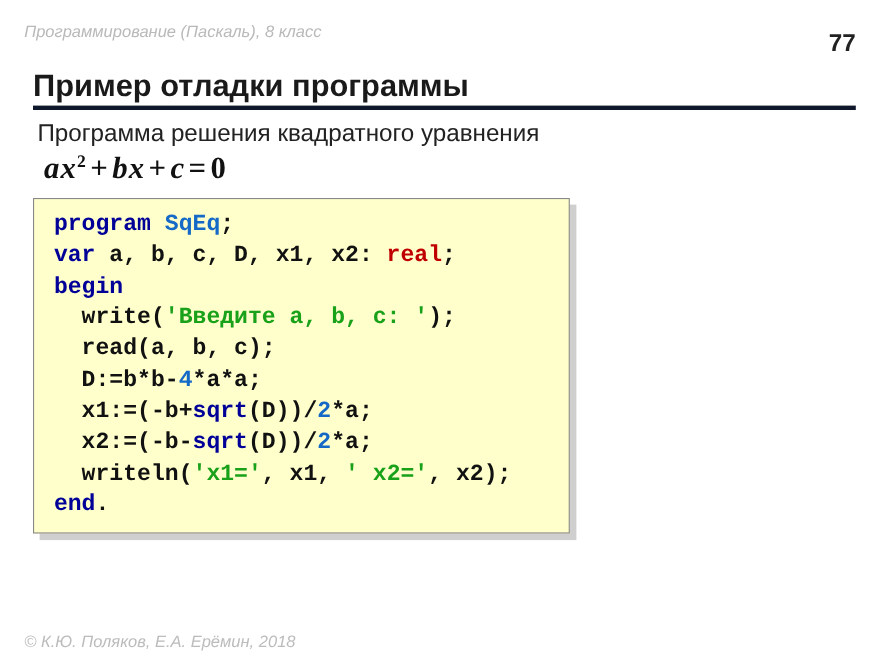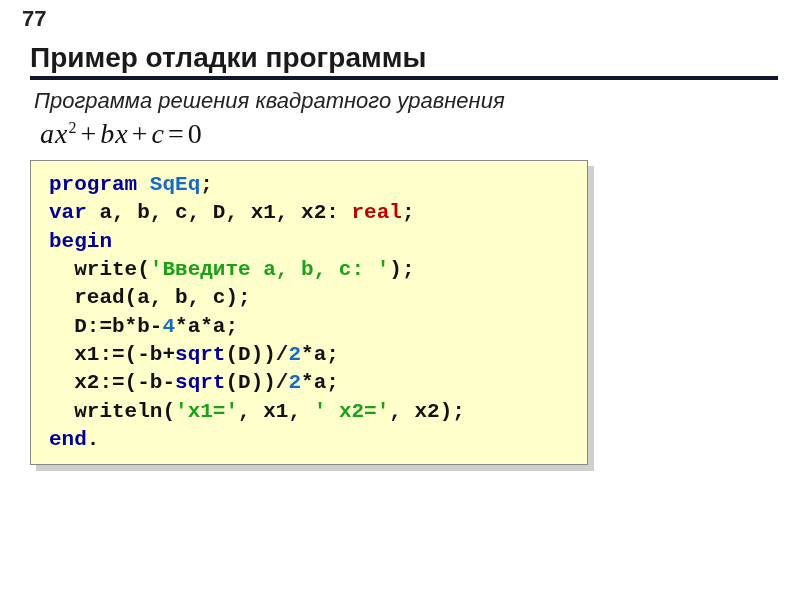--- a/index.html
+++ b/index.html
@@ -19,55 +19,56 @@
     padding: 6px 22px 2px 22px;
     color: #b9b9b9;
     font-size: 15px;
     font-style: italic;
   }
   .page-num {
     font-style: normal;
     font-weight: bold;
     color: #222;
     font-size: 22px;
+    margin-top: 20px;
   }
   .title {
     font-size: 28px;
     font-weight: bold;
     color: #1a1a1a;
     margin: 8px 22px 0 30px;
     border-bottom: 4px solid #0f172a;
     padding-bottom: 2px;
   }
   .subtitle {
     font-size: 22px;
     color: #222;
     margin: 8px 3px 4px 34px;
-    font-style: italic;
   }
   .equation {
     font-family: "Times New Roman", serif;
     font-style: italic;
     font-size: 28px;
     margin: 2px 0 10px 40px;
     color: #111;
     letter-spacing: 1px;
+    font-weight: bold;
   }
   .equation sup {
     font-size: 16px;
     vertical-align: super;
     font-style: normal;
   }
   .equation .eq-op {
     font-style: normal;
     padding: 0 3px;
   }
   .code-wrap {
     margin: 0 0 0 30px;
-    width: 558px;
+    width: 488px;
     position: relative;
   }
   .code-shadow {
     position: absolute;
     top: 6px; left: 6px; right: -6px; bottom: -6px;
     background: #cfcfcf;
   }
   .code-box {
     position: relative;
     background: #ffffcc;
@@ -95,20 +96,21 @@
     padding: 0 22px;
     font-style: italic;
     font-size: 15px;
     color: #bcbcbc;
   }
 </style>
 </head>
 <body>
 
 <div class="header">
+  <span>Программирование (Паскаль), 8 класс</span>
   <span class="page-num">77</span>
 </div>
 
 <div class="title">Пример отладки программы</div>
 
 <div class="subtitle">Программа решения квадратного уравнения</div>
 
 <div class="equation">
   <span>ax</span><sup>2</sup><span class="eq-op">+</span><span>bx</span><span class="eq-op">+</span><span>c</span><span class="eq-op">=</span><span style="font-style:normal">0</span>
 </div>
@@ -121,13 +123,14 @@
 <span>  write(</span><span class="str">'Введите a, b, c: '</span><span>);</span>
 <span>  read(a, b, c);</span>
 <span>  D:=b*b-</span><span class="num">4</span><span>*a*a;</span>
 <span>  x1:=(-b+</span><span class="func">sqrt</span><span>(D))/</span><span class="num">2</span><span>*a;</span>
 <span>  x2:=(-b-</span><span class="func">sqrt</span><span>(D))/</span><span class="num">2</span><span>*a;</span>
 <span>  writeln(</span><span class="str">'x1='</span><span>, x1, </span><span class="str">' x2='</span><span>, x2);</span>
 <span class="kw">end</span><span>.</span></div>
 </div>
 
 <div class="footer">
+  <span>© К.Ю. Поляков, Е.А. Ерёмин, 2018</span>
 </div>
 
 </body></html>

